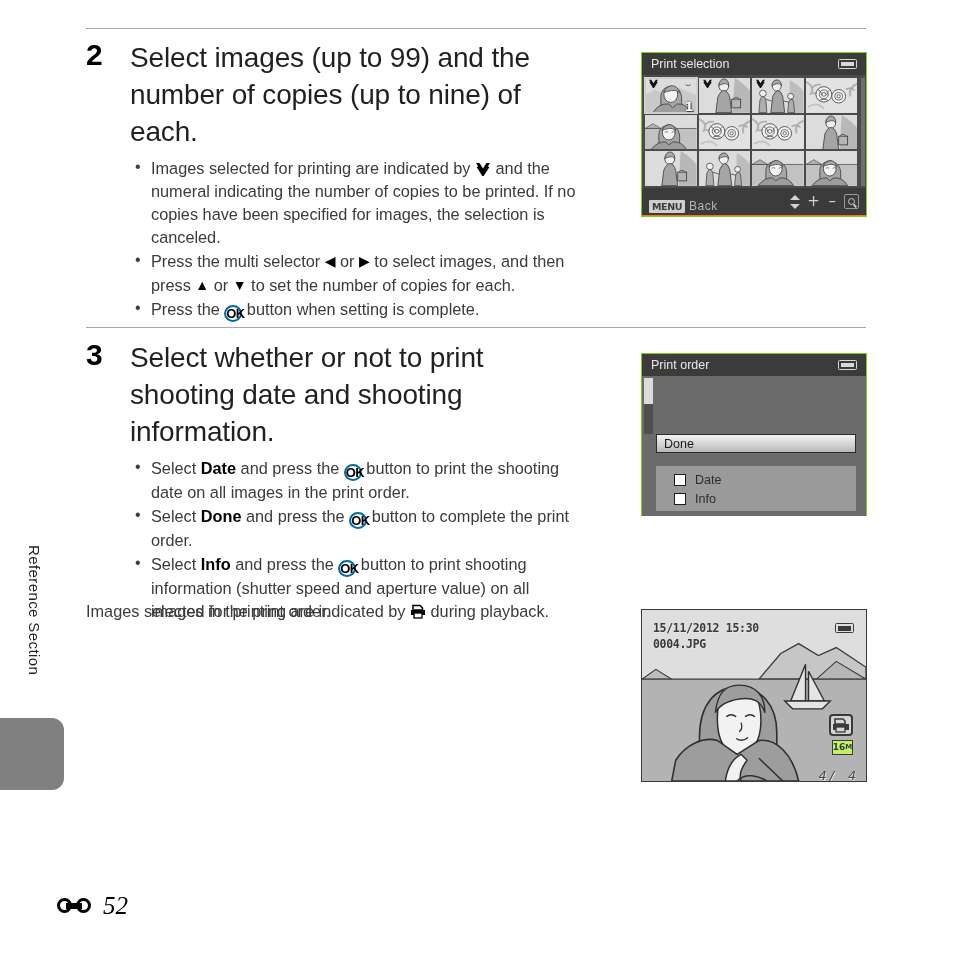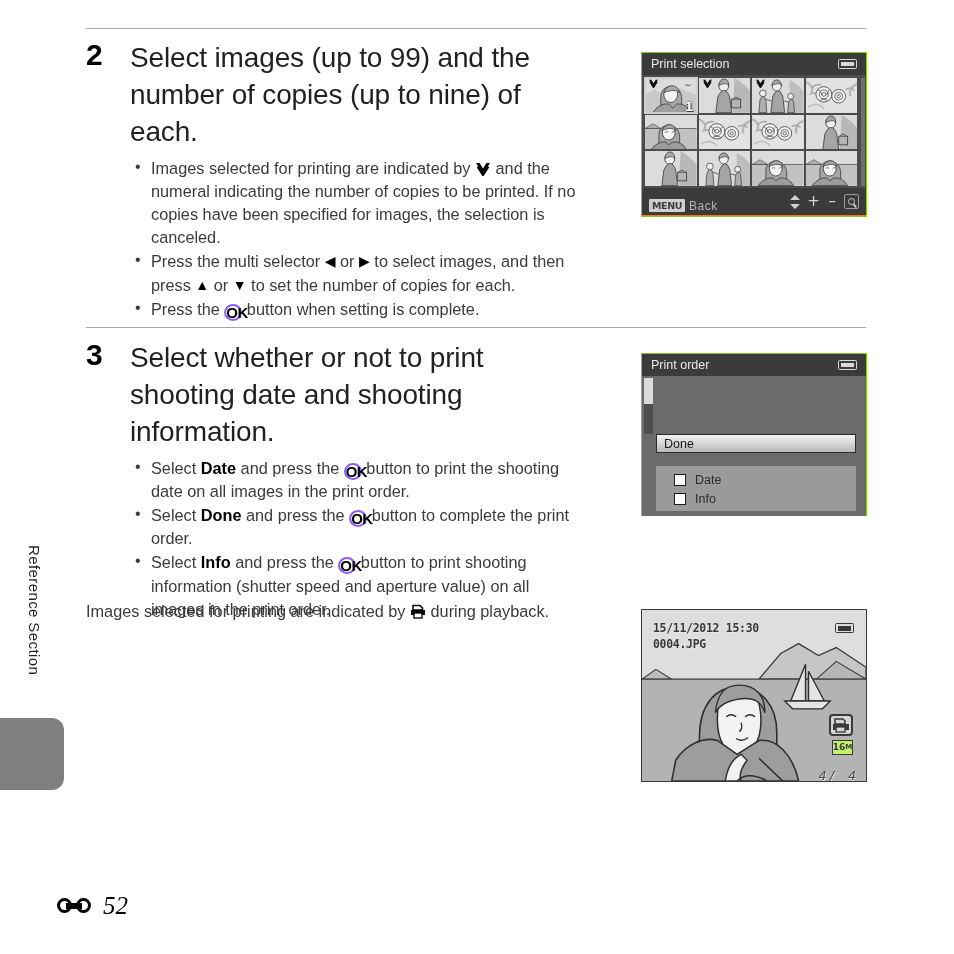--- a/index.html
+++ b/index.html
@@ -139,27 +139,27 @@
     position: absolute;
     left: 5px;
     top: -1px;
     font-size: 16px;
     color: #3b3b3b;
   }
   b { color: #000; font-weight: bold; }
   .tri { display: inline-block; font-size: 14px; line-height: 1; color: #000; vertical-align: 1px; }
   .okbtn {
     display: inline-block;
-    border: 2px solid #8b5cf6;
+    border: 2px solid #0369a1;
     border-radius: 50%;
     width: 18px;
     height: 17px;
     line-height: 13px;
     text-align: center;
-    font-size: 15px;
+    font-size: 13px;
     font-weight: bold;
     font-family: "Liberation Sans", sans-serif;
     color: #000;
     vertical-align: -3px;
     letter-spacing: -0.6px;
     box-sizing: border-box;
   }
   .checkglyph {
     display: inline-block;
     width: 16px; height: 14px;
@@ -305,21 +305,21 @@
     display: inline-block;
     background: #cfcfcf;
     color: #3b3b3b;
     font-size: 9.5px;
     font-weight: bold;
     padding: 1px 3px;
     letter-spacing: -0.4px;
     font-family: "DejaVu Sans", sans-serif;
     border-radius: 1px;
   }
-  .foot-left { display: flex; align-items: center; gap: 4px; margin-top: 8px; }
+  .foot-left { display: flex; align-items: flex-end; gap: 4px; margin-top: 8px; }
   .foot-left span.lbl { color: #b4b4b4; font-size: 12px; letter-spacing: .5px; font-family: "Liberation Sans", sans-serif;}
   .foot-right { display: flex; align-items: center; gap: 6px; color: #c9c9c9; font-size: 14px; }
   .ud-arrows { width: 12px; height: 14px; }
   .mag-lcd {
     width: 15px; height: 15px;
     border: 1.4px solid #9a9a9a;
     border-radius: 2px;
     position: relative;
     box-sizing: border-box;
   }

